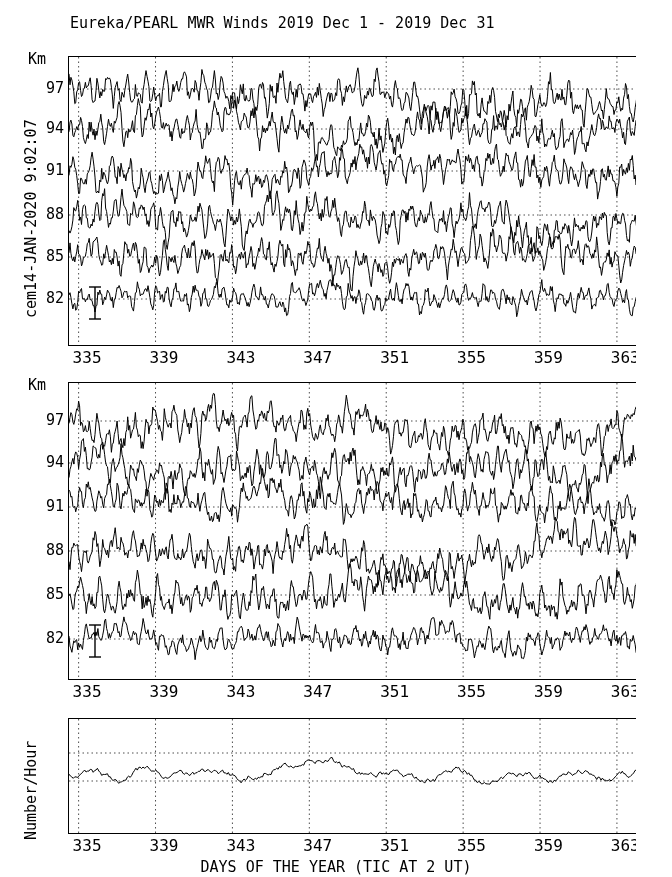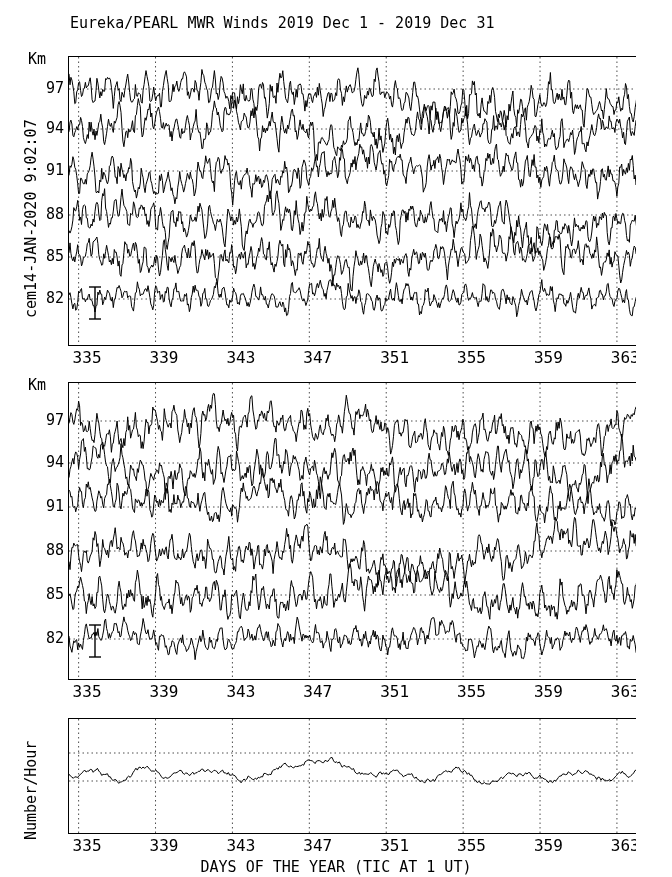--- a/index.html
+++ b/index.html
@@ -213,14 +213,14 @@
     <span style="left:3.2%;">335</span>
     <span style="left:16.1%;">339</span>
     <span style="left:29.0%;">343</span>
     <span style="left:41.9%;">347</span>
     <span style="left:54.8%;">351</span>
     <span style="left:67.7%;">355</span>
     <span style="left:80.6%;">359</span>
     <span style="left:93.5%;">363</span>
   </div>
 
-  <div class="xaxis-title">DAYS OF THE YEAR (TIC AT 1 UT)</div>
+  <div class="xaxis-title">DAYS OF THE YEAR (TIC AT 2 UT)</div>
 </div>
 
 </body></html>

